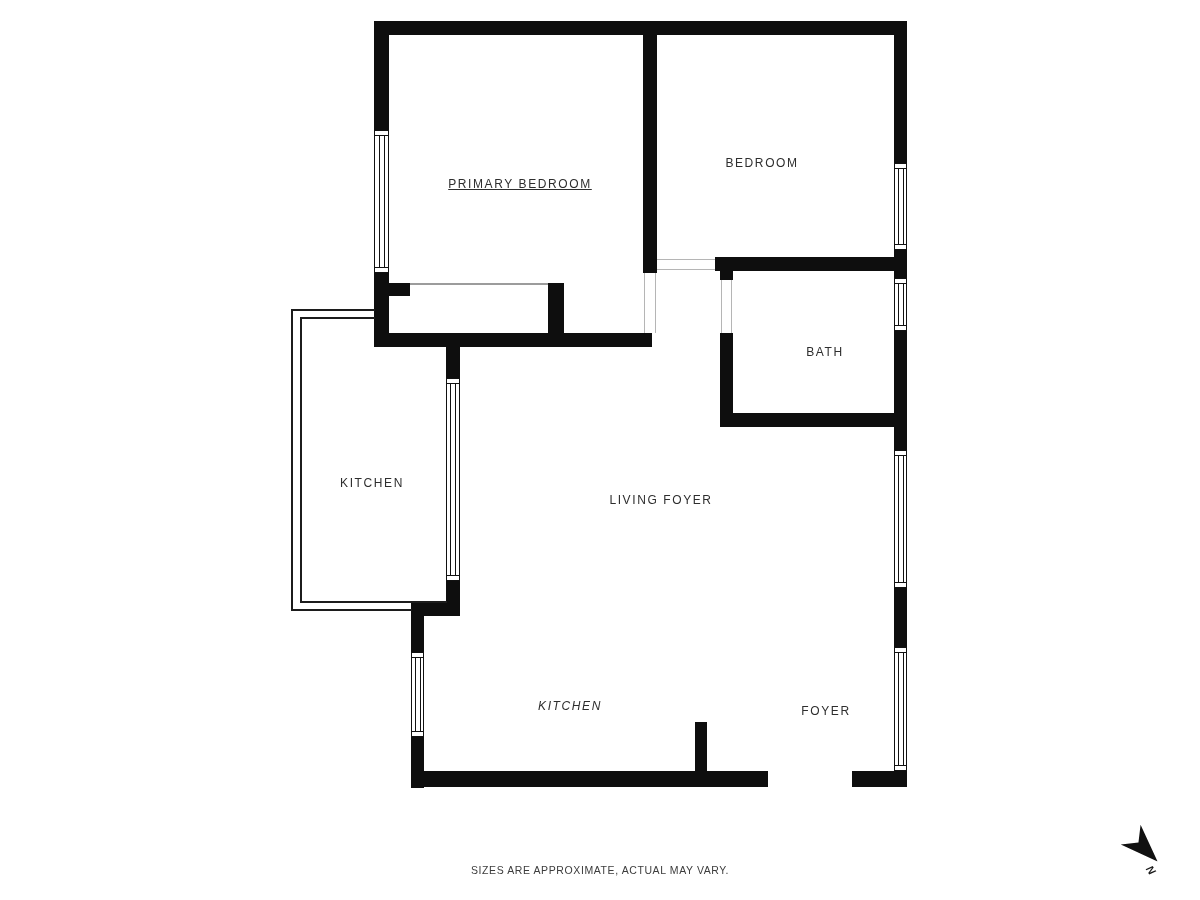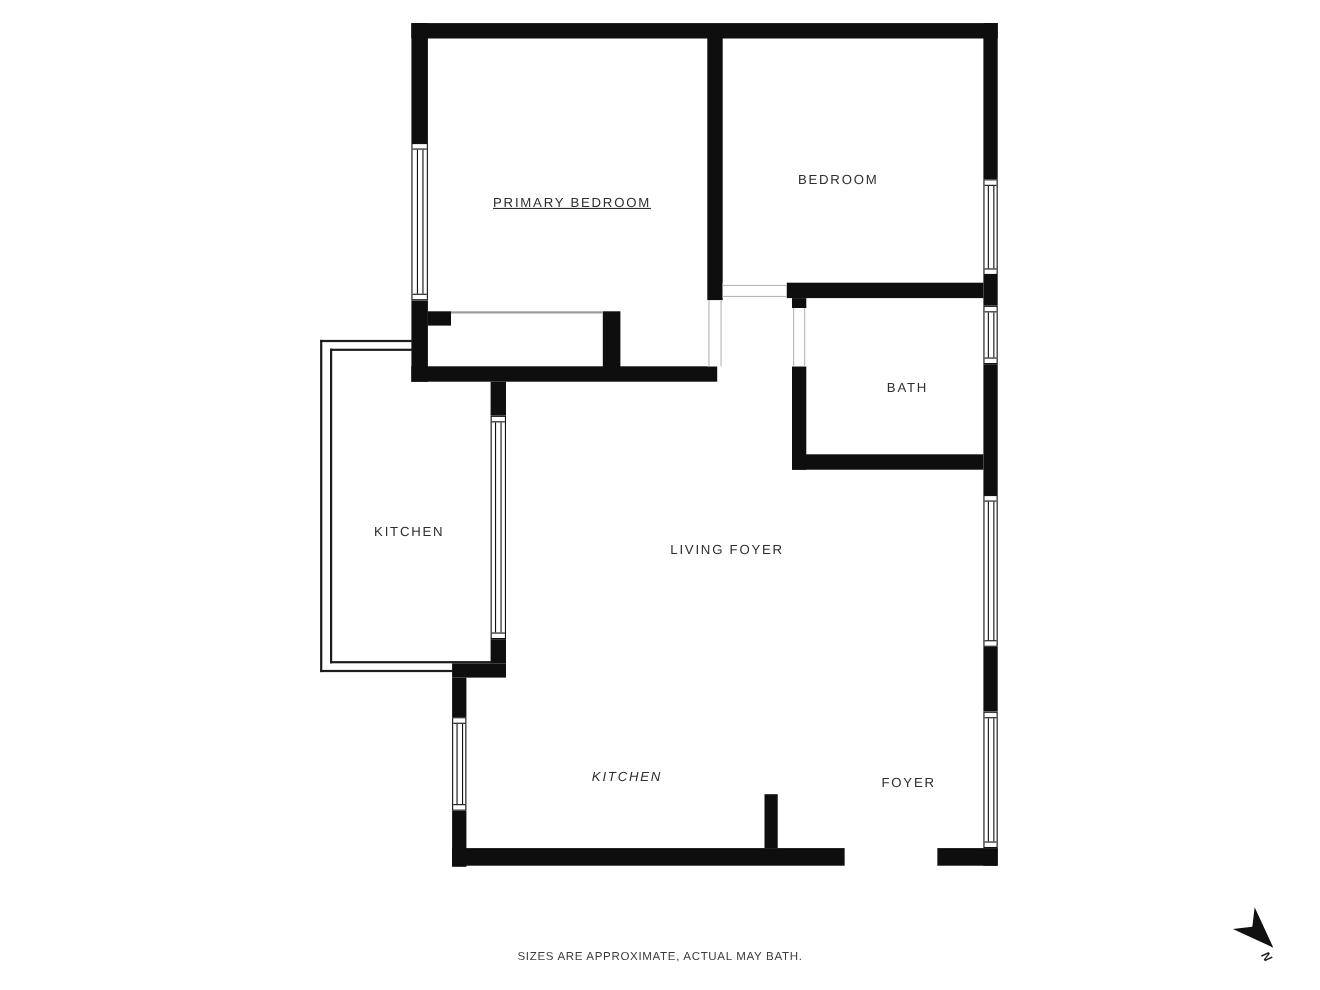--- a/index.html
+++ b/index.html
@@ -124,21 +124,21 @@
       <div class="tline" style="left: 410px; top: 283px; width: 138px; height: 2px; background: rgb(156, 156, 156);"></div>
       <div class="room-label" style="left: 520px; top: 184px; text-decoration: underline;">PRIMARY BEDROOM</div>
       <div class="room-label" style="left: 762px; top: 163px;">BEDROOM</div>
       <div class="room-label" style="left: 825px; top: 352px;">BATH</div>
       <div class="room-label" style="left: 372px; top: 483px;">KITCHEN</div>
       <div class="room-label" style="left: 661px; top: 500px;">LIVING FOYER</div>
       <div class="room-label" style="left: 570px; top: 706px; font-style: italic;">KITCHEN</div>
       <div class="room-label" style="left: 799px; top: 711px; margin-left: 27px;">FOYER</div>
     </div>
 
-  <div class="disclaimer" id="disclaimer" style="left: 600px; top: 870px;">SIZES ARE APPROXIMATE, ACTUAL MAY BATH.</div>
+  <div class="disclaimer" id="disclaimer" style="left: 600px; top: 870px;">SIZES ARE APPROXIMATE, ACTUAL MAY VARY.</div>
 
   <div class="north" id="north" style="left: 1118px; top: 824px;">
     <svg width="44" height="44" viewBox="0 0 40 44">
       <polygon points="20,0 34,38 20,27 6,38" fill="#111"></polygon>
     </svg>
     <span class="north-n">N</span>
   </div>
 </div>
 
 </body></html>

